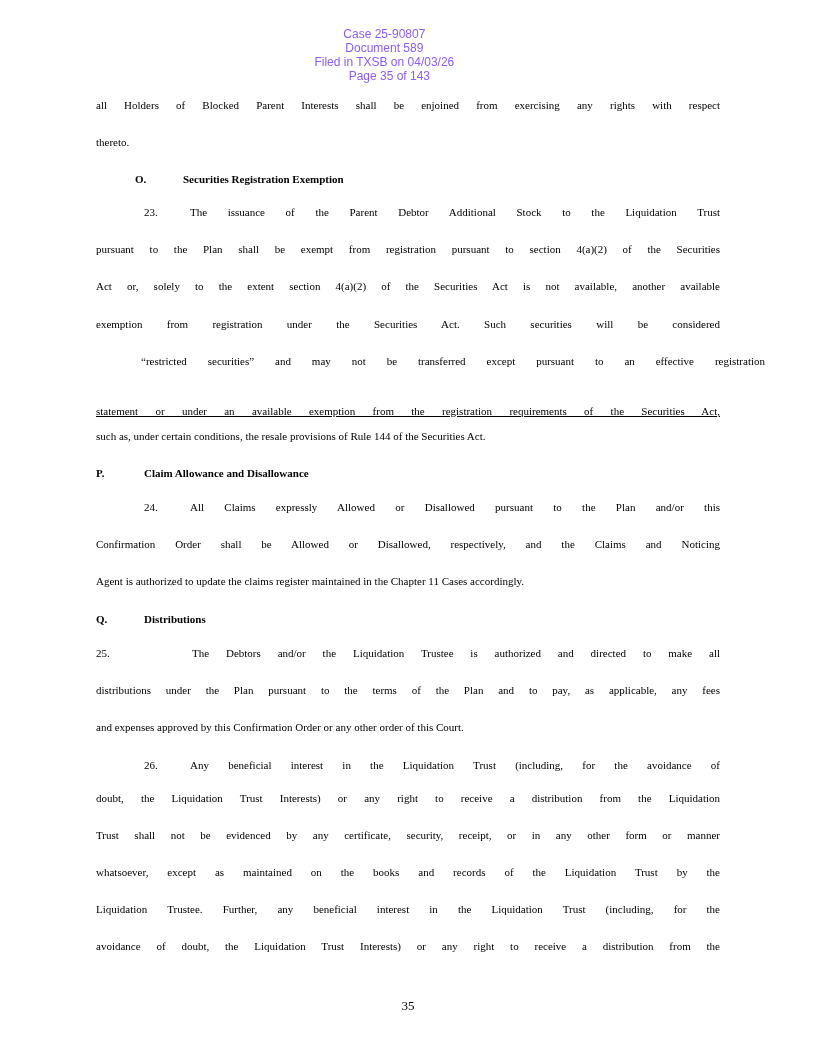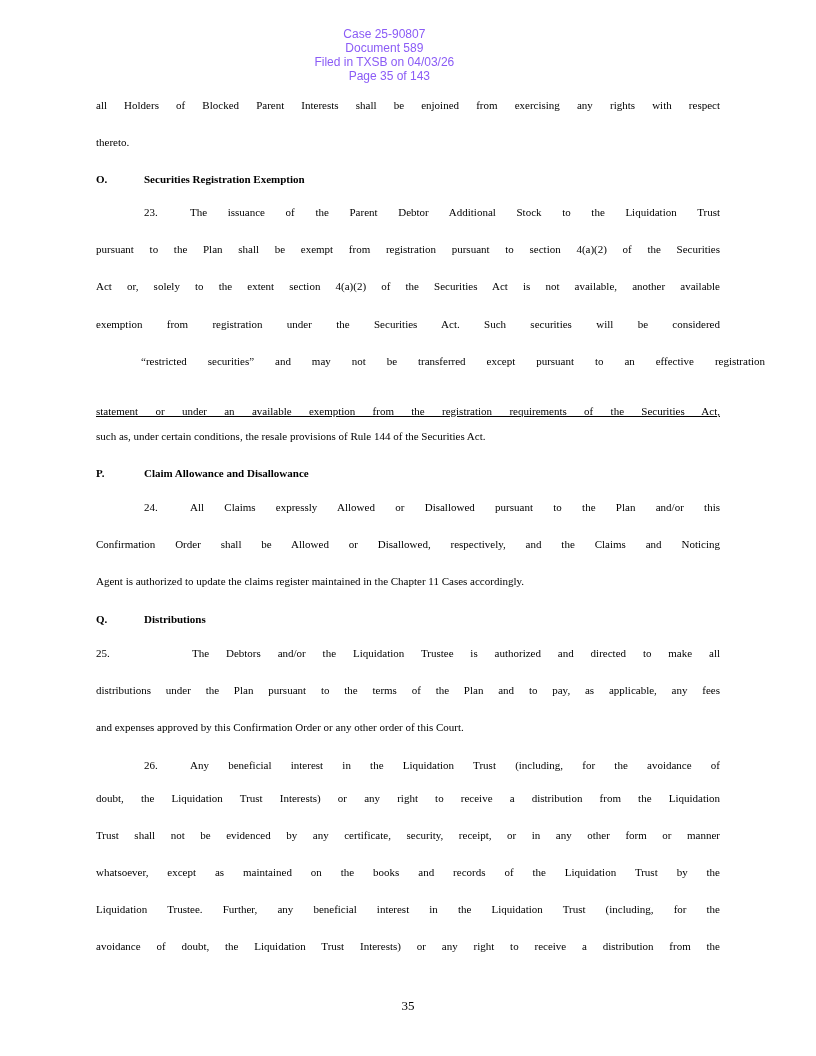--- a/index.html
+++ b/index.html
@@ -78,21 +78,21 @@
   <span>Document 589</span>&nbsp;&nbsp;&nbsp;
   <span>Filed in TXSB on 04/03/26</span>&nbsp;&nbsp;&nbsp;
   <span>Page 35 of 143</span>
 </div>
 
 <div class="page">
 
   <div class="line justify" style="top:2px;">all Holders of Blocked Parent Interests shall be enjoined from exercising any rights with respect</div>
   <div class="line" style="top:39px;">thereto.</div>
 
-  <div class="line heading" style="top:76px;">
+  <div class="line heading" style="top:76px;margin-left:39px;">
     <span class="letter">O.</span><span>Securities Registration Exemption</span>
   </div>
   <div class="line justify" style="top:109px;">
     <span class="para-num">23.</span><span style="display:inline-block;width:530px;text-align:justify;text-align-last:justify;">The issuance of the Parent Debtor Additional Stock to the Liquidation Trust</span>
   </div>
   <div class="line justify" style="top:146px;">pursuant to the Plan shall be exempt from registration pursuant to section 4(a)(2) of the Securities</div>
   <div class="line justify" style="top:183px;">Act or, solely to the extent section 4(a)(2) of the Securities Act is not available, another available</div>
   <div class="line justify" style="top:221px;">exemption from registration under the Securities Act.  Such securities will be considered</div>
   <div class="line justify" style="top:258px;margin-left:45px;">“restricted securities” and may not be transferred except pursuant to an effective registration</div>
   <div class="line justify" style="top:308px;text-decoration:underline;">statement or under an available exemption from the registration requirements of the Securities Act,</div>

